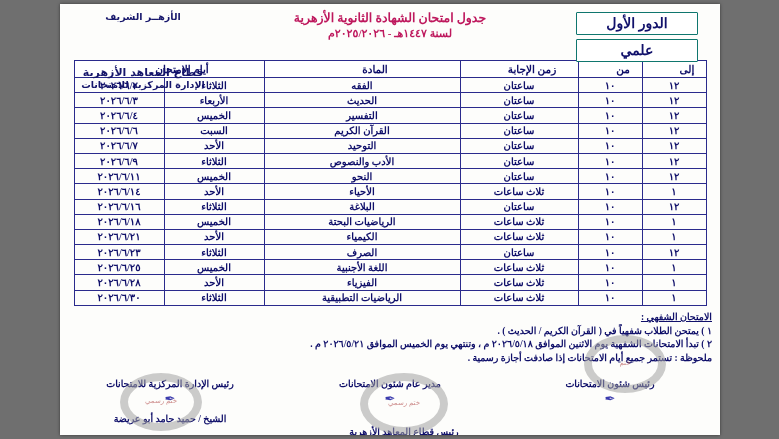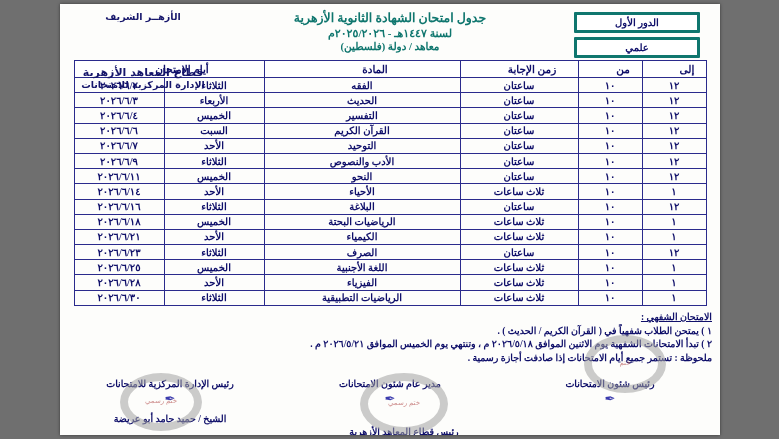--- a/index.html
+++ b/index.html
@@ -18,30 +18,30 @@
     overflow:hidden;
   }
   .hdr{
     display:flex;flex-direction:row;
     align-items:flex-start;
     padding:6px 8px 0 8px;
     height:48px;
   }
   .hdr-right{width:150px;display:flex;flex-direction:column;align-items:center;gap:4px;padding-top:2px;}
   .pill{
-    border:3px solid #0f766e;
+    border:1px solid #0f766e;
     color:#11116b;
-    font-size:10px;
+    font-size:14px;
     font-weight:bold;
     padding:2px 0;
     width:120px;text-align:center;
     background:#fff;
     border-radius:1px;
   }
-  .hdr-mid{flex:1;text-align:center;color:#0f766e;line-height:1.25;padding-top:1px;}
+  .hdr-mid{flex:1;text-align:center;color:#be185d;line-height:1.25;padding-top:1px;}
   .hdr-mid .t1{font-size:12.5px;font-weight:bold;}
   .hdr-mid .t2{font-size:11px;font-weight:bold;}
   .hdr-mid .t3{font-size:10.5px;font-weight:bold;}
   .hdr-left{width:150px;text-align:center;color:#16166b;padding-top:1px;}
   .hdr-left .l1{font-size:9.5px;font-weight:bold;letter-spacing:.3px;}
   .hdr-left .l2{font-size:11px;font-weight:bold;margin-top:44px;}
   .hdr-left .l3{font-size:9.5px;font-weight:bold;}
 
   table{
     border-collapse:collapse;
@@ -126,21 +126,20 @@
 <div id="sheet">
 
   <div class="hdr">
     <div class="hdr-right">
       <div class="pill">الدور الأول</div>
       <div class="pill">علمي</div>
     </div>
     <div class="hdr-mid">
       <div class="t1">جدول امتحان الشهادة الثانوية الأزهرية</div>
       <div class="t2">لسنة ١٤٤٧هـ - ٢٠٢٥/٢٠٢٦م</div>
-      <div class="t3">معاهد / دولة (فلسطين)</div>
     </div>
     <div class="hdr-left arabic-logo">
       <div class="l1">الأزهــر الشريف</div>
       <div class="l2">قطاع المعاهد الأزهرية</div>
       <div class="l3">الإدارة المركزية للامتحانات</div>
     </div>
   </div>
 
   <table>
     <colgroup>

